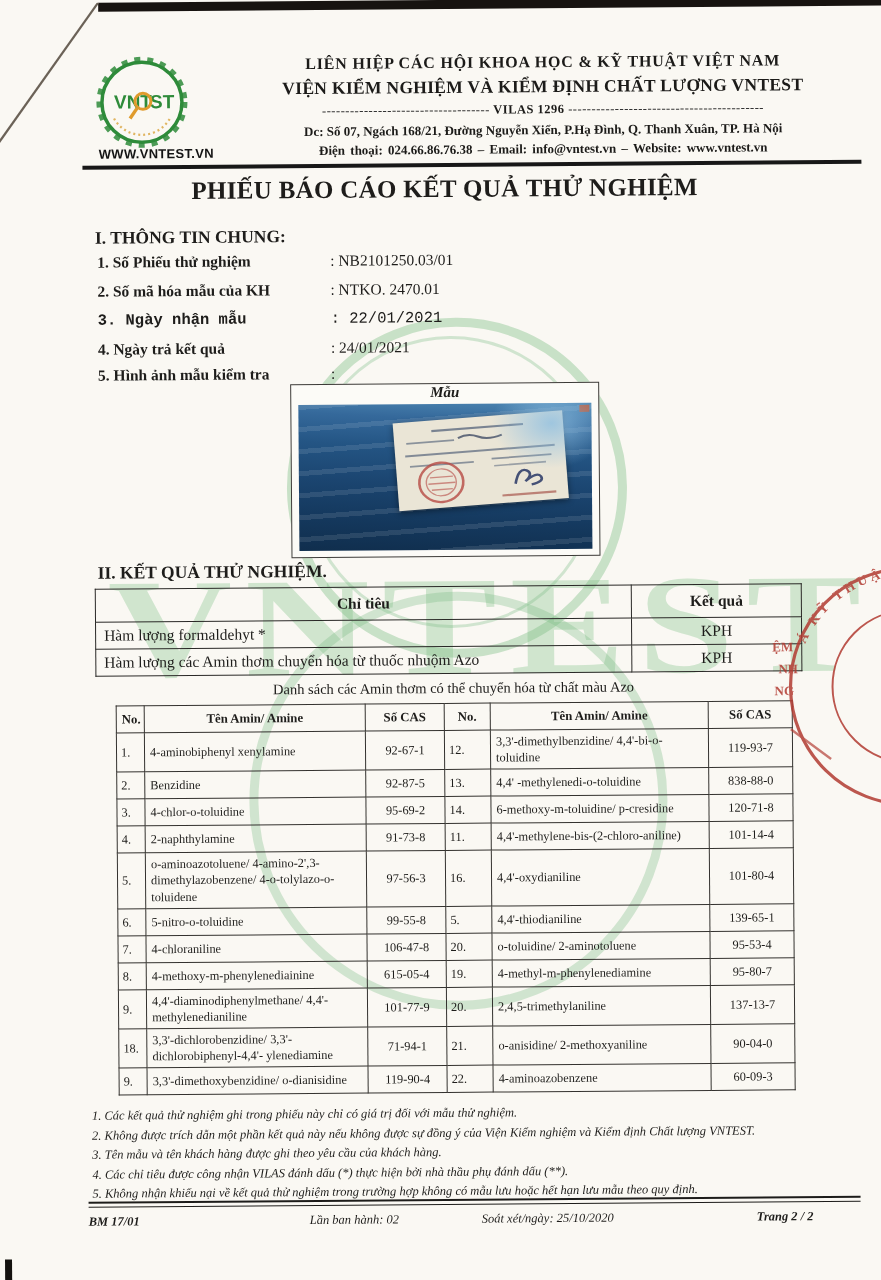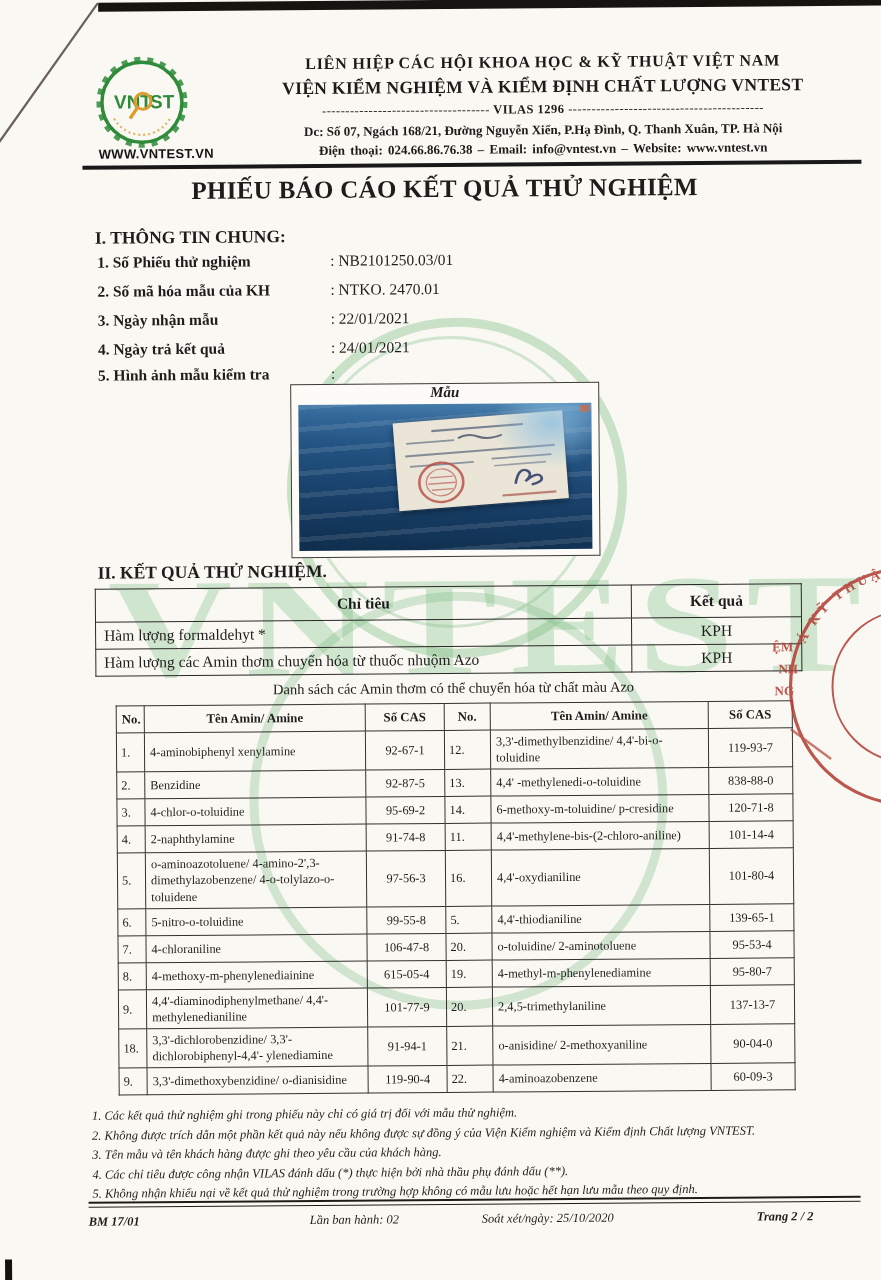--- a/index.html
+++ b/index.html
@@ -41,21 +41,21 @@
   .org-addr{font-size:13px;font-weight:bold;margin-top:5px;}
   .org-contact{font-size:13px;font-weight:bold;margin-top:3px;word-spacing:2px;}
   .header-rule{left:86px;top:163px;width:779px;height:4px;background:#181818;}
 
   
   .doc-title{left:95px;top:175px;width:706px;text-align:center;font-size:25px;font-weight:bold;letter-spacing:.3px;}
   .sec-heading{font-size:17.5px;font-weight:bold;}
   .sec1{left:98px;top:225px;}
   .info-row{font-size:15.5px;}
   .info-label{font-weight:bold;}
-  .ir0{top:251px;} .ir1{top:280px;} .ir2{top:309px;} .ir3{top:338px;} .ir4{top:364px;}
+  .ir0{top:251px;} .ir1{top:280px;} .ir2{top:309px;font-family:Liberation Mono, monospace;} .ir3{top:338px;} .ir4{top:364px;}
   .info-label{left:100px;}
   .info-value{left:333px;}
 
   
   .figure{left:292px;top:383px;width:307px;height:172px;border:1.5px solid #3d3b38;background:#fcfbf7;}
   .figure-caption{position:absolute;left:0;right:0;top:0;text-align:center;
     font-style:italic;font-weight:bold;font-size:15px;}
   .photo{position:absolute;left:7px;right:7px;top:20px;bottom:6px;
     background:linear-gradient(183deg,#4d86b2 0%,#35699b 14%,#245584 32%,#1b4570 55%,#153a60 75%,#102e4d 100%);
     overflow:hidden;}
@@ -247,21 +247,21 @@
               <td>3.</td>
               <td>4-chlor-o-toluidine</td>
               <td>95-69-2</td>
               <td>14.</td>
               <td>6-methoxy-m-toluidine/ p-cresidine</td>
               <td>120-71-8</td>
             </tr>
             <tr>
               <td>4.</td>
               <td>2-naphthylamine</td>
-              <td>91-74-8</td>
+              <td>91-73-8</td>
               <td>11.</td>
               <td>4,4'-methylene-bis-(2-chloro-aniline)</td>
               <td>101-14-4</td>
             </tr>
             <tr>
               <td>5.</td>
               <td>o-aminoazotoluene/ 4-amino-2',3-dimethylazobenzene/ 4-o-tolylazo-o-toluidene</td>
               <td>97-56-3</td>
               <td>16.</td>
               <td>4,4'-oxydianiline</td>
@@ -295,21 +295,21 @@
               <td>9.</td>
               <td>4,4'-diaminodiphenylmethane/ 4,4'-methylenedianiline</td>
               <td>101-77-9</td>
               <td>20.</td>
               <td>2,4,5-trimethylaniline</td>
               <td>137-13-7</td>
             </tr>
             <tr>
               <td>18.</td>
               <td>3,3'-dichlorobenzidine/ 3,3'-dichlorobiphenyl-4,4'- ylenediamine</td>
-              <td>91-94-1</td>
+              <td>71-94-1</td>
               <td>21.</td>
               <td>o-anisidine/ 2-methoxyaniline</td>
               <td>90-04-0</td>
             </tr>
             <tr>
               <td>9.</td>
               <td>3,3'-dimethoxybenzidine/ o-dianisidine</td>
               <td>119-90-4</td>
               <td>22.</td>
               <td>4-aminoazobenzene</td>

